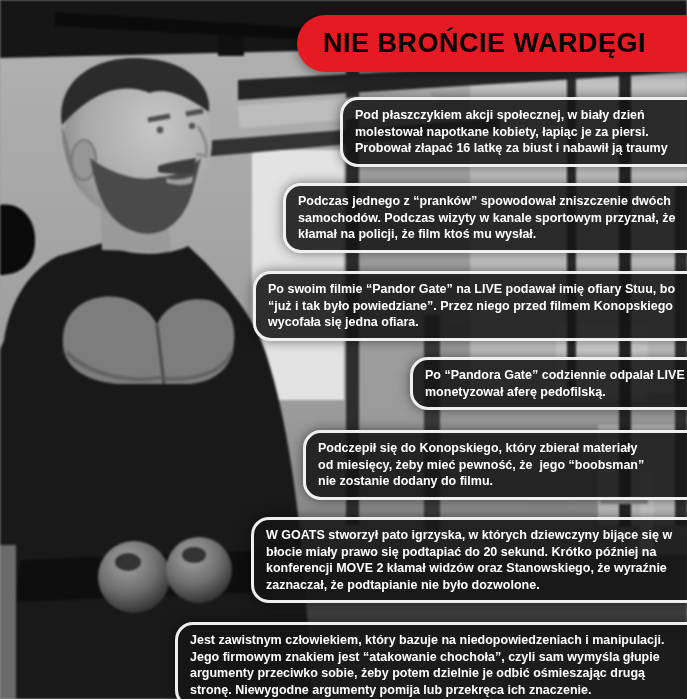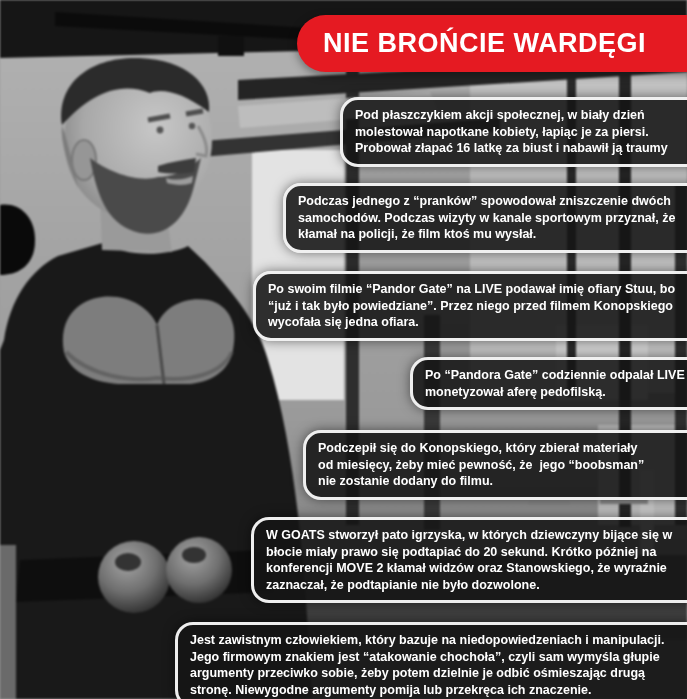--- a/index.html
+++ b/index.html
@@ -128,21 +128,21 @@
         <path d="M 148 120 L 170 116" stroke="#4f4f4f" stroke-width="5" fill="none"></path>
         <path d="M 186 114 L 203 111" stroke="#4f4f4f" stroke-width="5" fill="none"></path>
         <circle cx="160" cy="130" r="3.4" fill="#555555"></circle>
         <circle cx="192" cy="126" r="3.2" fill="#555555"></circle>
         <path d="M 198 126 C 204 136 208 148 206 156 L 196 154" stroke="#8b8b8b" stroke-width="3" fill="none"></path>
       </g>
     </g>
   </svg>
 
   <div class="banner" style="background: rgb(229, 26, 34);">
-    <span class="banner-text" style="color: #ffffff;">NIE BROŃCIE WARDĘGI</span>
+    <span class="banner-text" style="color: #000000;">NIE BROŃCIE WARDĘGI</span>
   </div>
 
   <div class="bubble b1">
     <div class="ln">Pod płaszczykiem akcji społecznej, w biały dzień</div>
     <div class="ln">molestował napotkane kobiety, łapiąc je za piersi.</div>
     <div class="ln">Probował złapać 16 latkę za biust i nabawił ją traumy</div>
   </div>
 
   <div class="bubble b2">
     <div class="ln">Podczas jednego z “pranków” spowodował zniszczenie dwóch</div>

